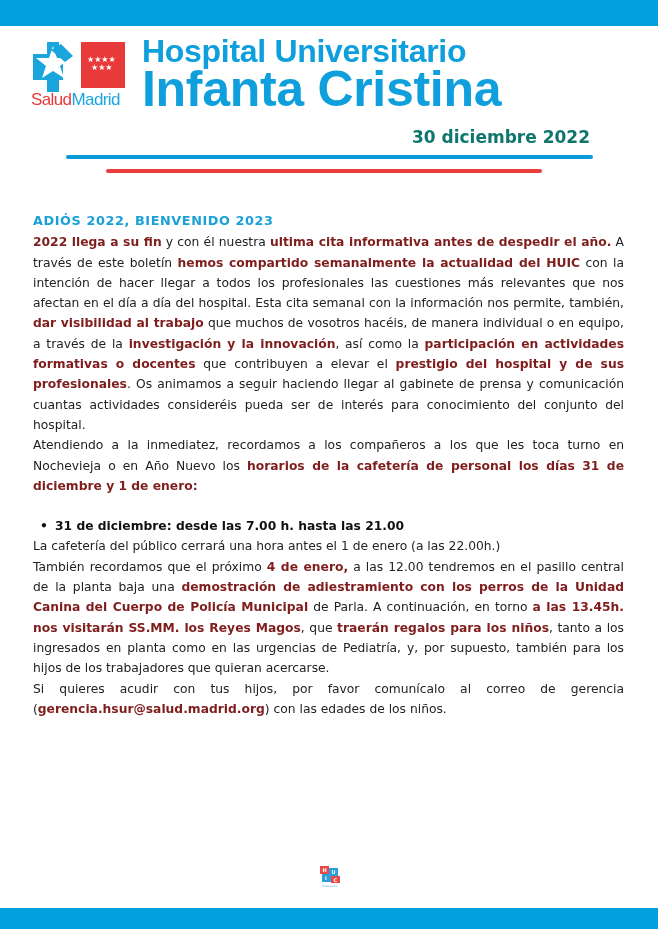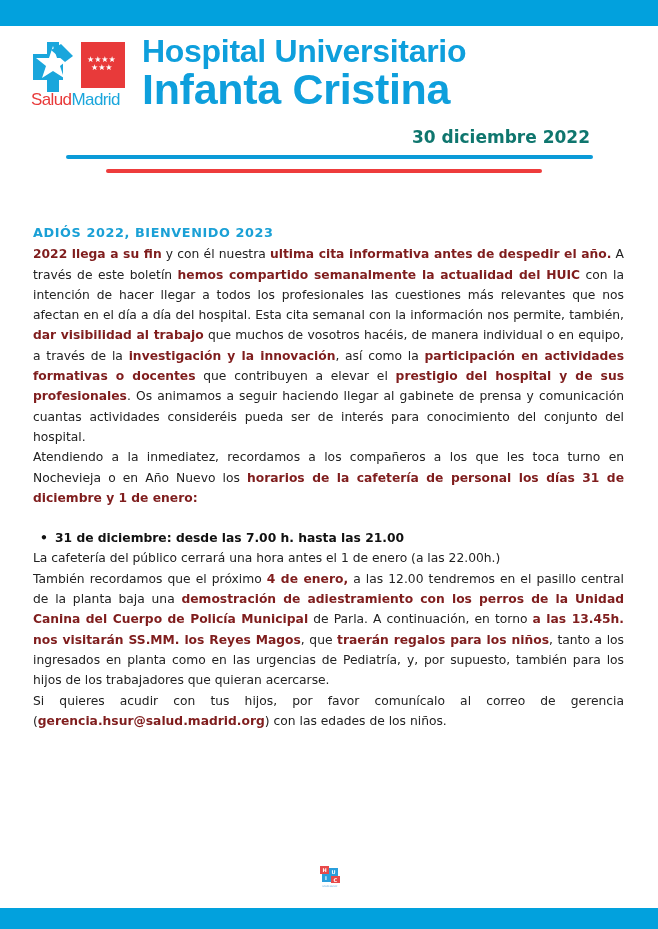--- a/index.html
+++ b/index.html
@@ -10,30 +10,30 @@
 
     .logo { position: absolute; left: 31px; top: 40px; width: 100px; height: 70px; }
     .logo-caption { position: absolute; left: 31px; top: 92px; font-family: "Liberation Sans", sans-serif;
                     font-size: 17px; letter-spacing: -0.6px; line-height: 16px; }
     .logo-caption .salud { color: #e83a3a; }
     .logo-caption .madrid { color: #1aa6dc; }
 
     .hosp-title { position: absolute; left: 142px; top: 34px; font-family: "Liberation Sans", sans-serif;
                   color: #0e9fdc; font-weight: bold; }
     .hosp-title .line1 { font-size: 32px; line-height: 34px; letter-spacing: -0.3px; }
-    .hosp-title .line2 { font-size: 43px; line-height: 42px; letter-spacing: -0.3px; }
+    .hosp-title .line2 { font-size: 50px; line-height: 42px; letter-spacing: -0.3px; text-align: right; }
 
     .date { position: absolute; right: 68px; top: 127px; font-family: "DejaVu Sans", sans-serif;
             font-weight: bold; font-size: 17px; color: #0f766e; }
     .rule-blue { position: absolute; left: 66px; top: 155px; width: 527px; height: 4px; background: #0b9bd8; border-radius: 2px; }
     .rule-red { position: absolute; left: 106px; top: 169px; width: 436px; height: 4px; background: #ee3c3c; border-radius: 2px; }
 
     .content { position: absolute; left: 33px; top: 207px; width: 591px; font-family: "DejaVu Sans", sans-serif;
                font-size: 12.3px; line-height: 20.3px; color: #222; }
-    .section-title { color: #1aa0d6; font-weight: bold; font-size: 12.8px; letter-spacing: 0.6px; margin: 16px 0 1px 0; }
+    .section-title { color: #1aa0d6; font-weight: bold; font-size: 12.8px; letter-spacing: 0.6px; margin: 4px 0 1px 0; }
     .content p { margin: 0; text-align: justify; }
     .content p + p, .content ul + p { }
     .content b { font-weight: bold; color: #7f1d1d; }
     .content ul { margin: 20px 0 0 0; padding-left: 22px; list-style: none; }
     .content li { position: relative; font-weight: bold; color: #111; }
     .content li::before { content: "•"; position: absolute; left: -15px; top: 0; }
 
     .footer-logo { position: absolute; left: 318px; top: 865px; width: 24px; height: 22px; }
   </style>
 </head>

